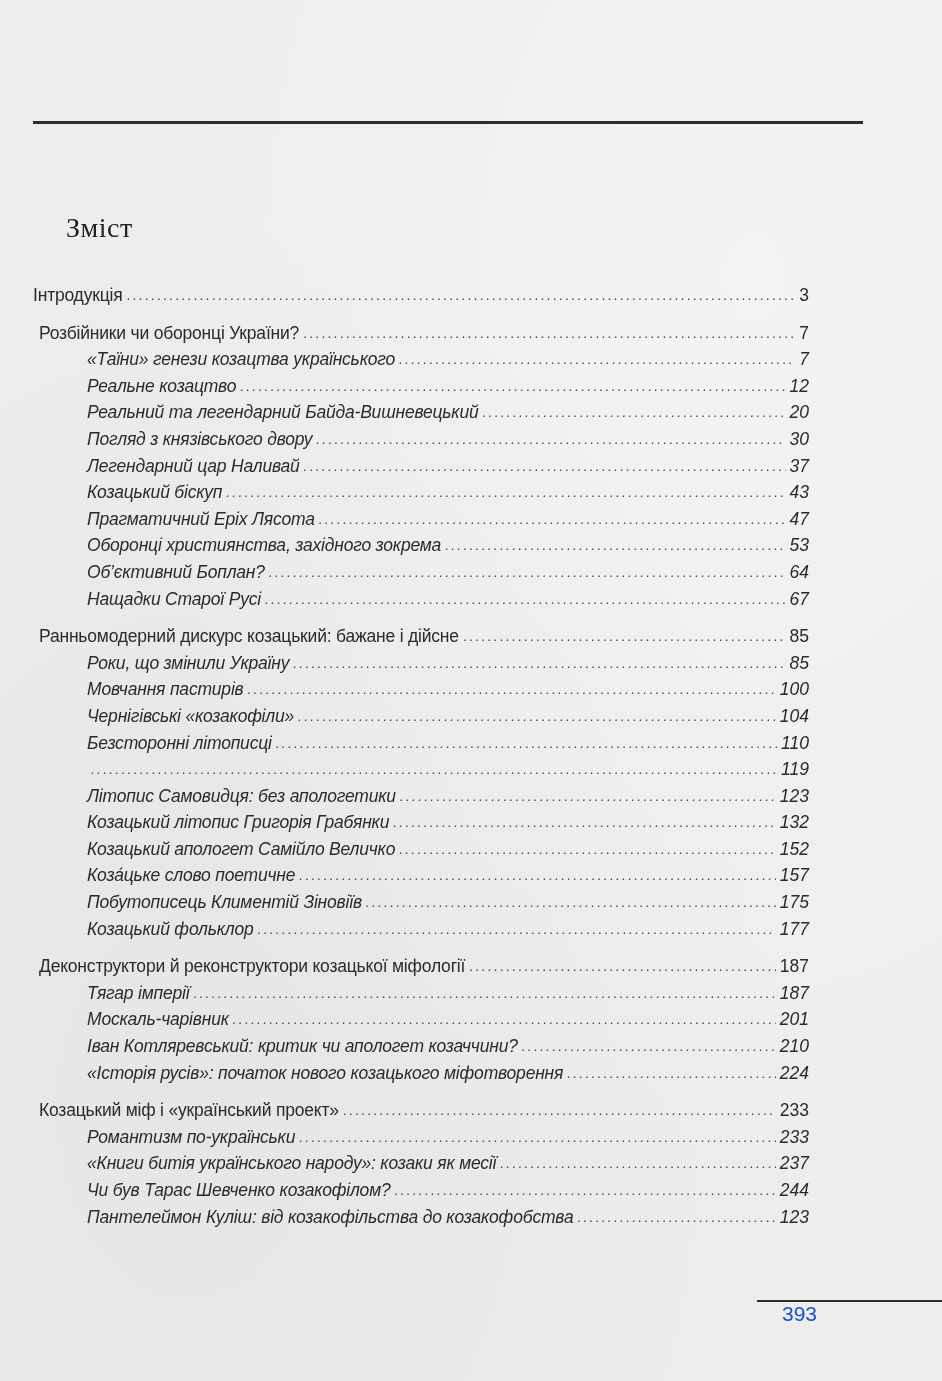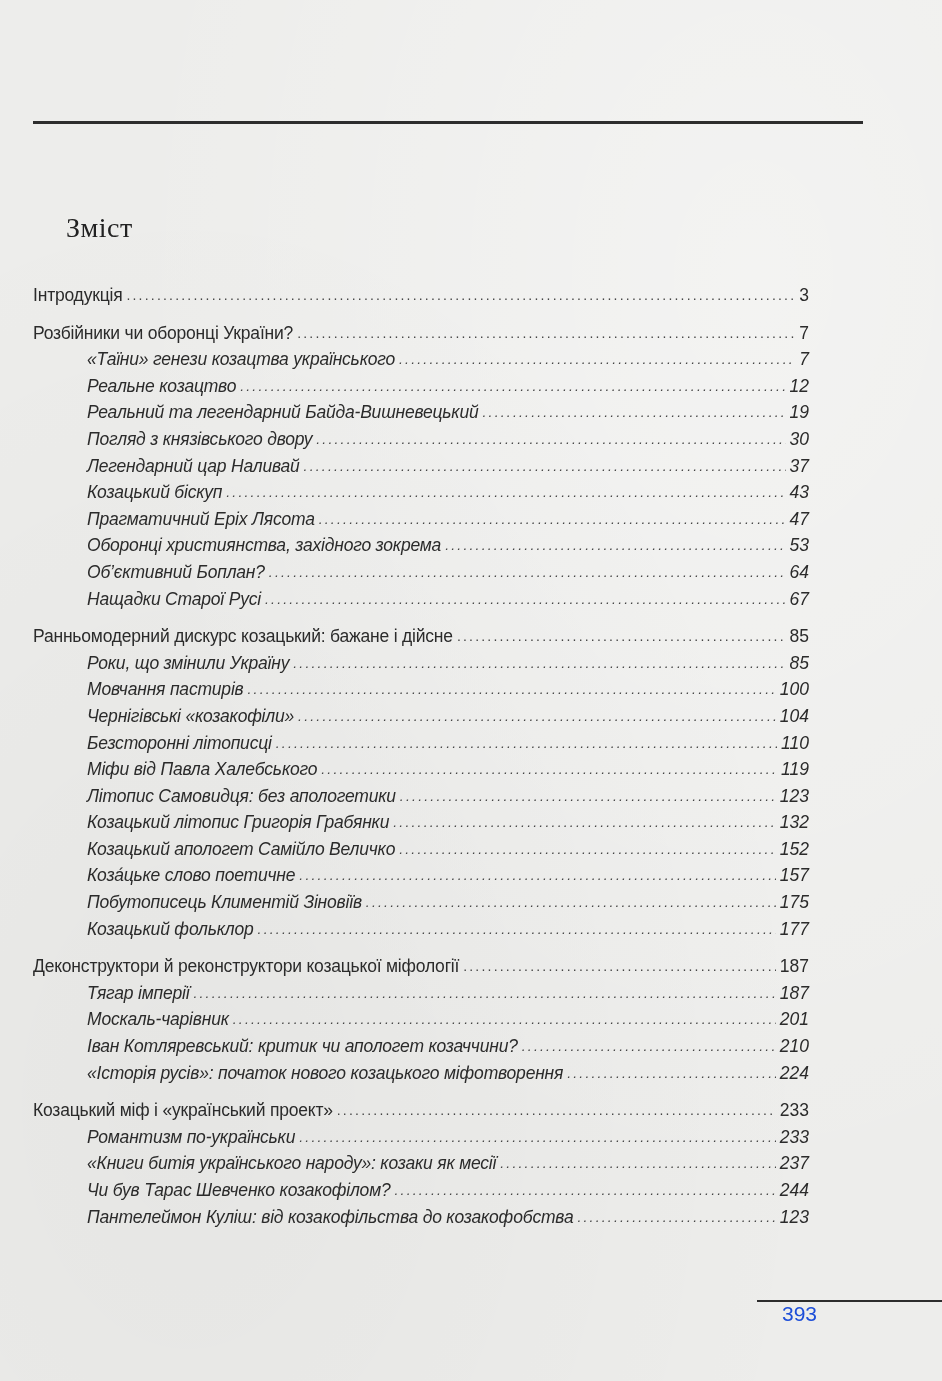--- a/index.html
+++ b/index.html
@@ -28,21 +28,21 @@
   }
   .toc {
     position:absolute; left:33px; top:282px; width:776px;
   }
   .entry {
     display:flex; align-items:center;
     font-size:17.5px; height:26.6px; line-height:26.6px;
     color:#2b2b2b;
   }
   .entry.sub { padding-left:54px;font-style:italic; }
-  .entry.chapter-gap { margin-top:11px; }
+  .entry.chapter-gap { margin-top:11px;margin-left:6px; }
   .entry .label { white-space:nowrap; letter-spacing:-0.2px; }
   .entry .dots {
     flex:1; overflow:hidden; white-space:nowrap;
     margin:0 4px; color:#444; letter-spacing:2.2px; font-size:14px;
   }
   .entry .dots::after {
     content:"..................................................................................................................................................................................................................";
   }
   .entry .page { white-space:nowrap; text-align:right; }
   .bottom-rule {
@@ -80,21 +80,21 @@
       <span class="page">7</span>
     </div>
     <div class="entry sub">
       <span class="label">Реальне козацтво</span>
       <span class="dots"></span>
       <span class="page">12</span>
     </div>
     <div class="entry sub">
       <span class="label">Реальний та легендарний Байда-Вишневецький</span>
       <span class="dots"></span>
-      <span class="page">19</span>
+      <span class="page">20</span>
     </div>
     <div class="entry sub">
       <span class="label">Погляд з князівського двору</span>
       <span class="dots"></span>
       <span class="page">30</span>
     </div>
     <div class="entry sub">
       <span class="label">Легендарний цар Наливай</span>
       <span class="dots"></span>
       <span class="page">37</span>
@@ -143,21 +143,20 @@
       <span class="label">Чернігівські «козакофіли»</span>
       <span class="dots"></span>
       <span class="page">104</span>
     </div>
     <div class="entry sub">
       <span class="label">Безсторонні літописці</span>
       <span class="dots"></span>
       <span class="page">110</span>
     </div>
     <div class="entry sub">
-      <span class="label">Міфи від Павла Халебського</span>
       <span class="dots"></span>
       <span class="page">119</span>
     </div>
     <div class="entry sub">
       <span class="label">Літопис Самовидця: без апологетики</span>
       <span class="dots"></span>
       <span class="page">123</span>
     </div>
     <div class="entry sub">
       <span class="label">Козацький літопис Григорія Грабянки</span>

